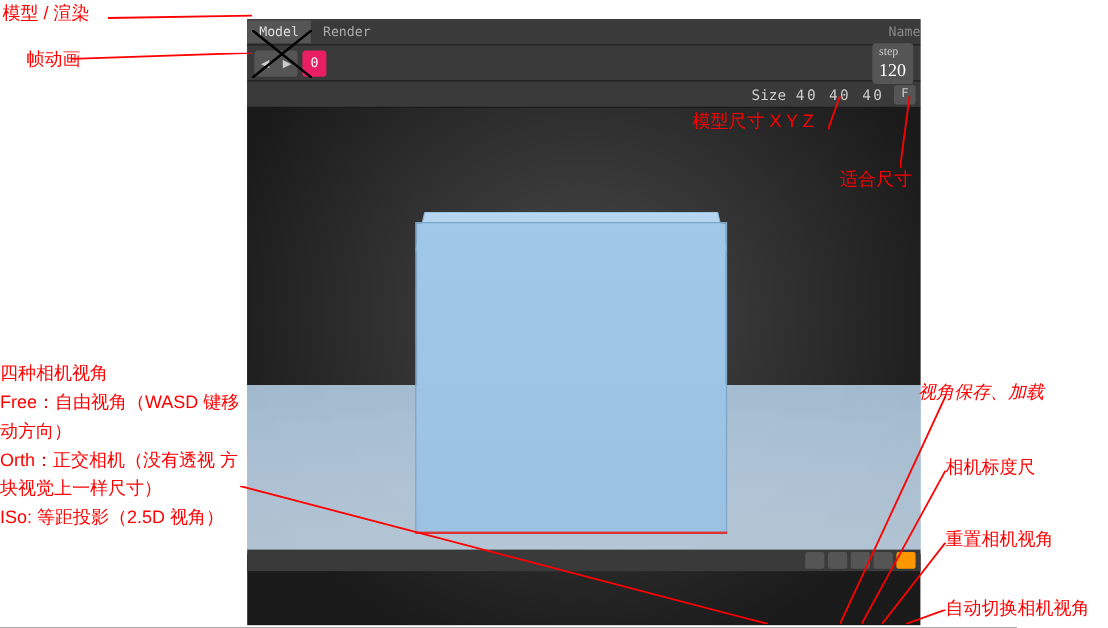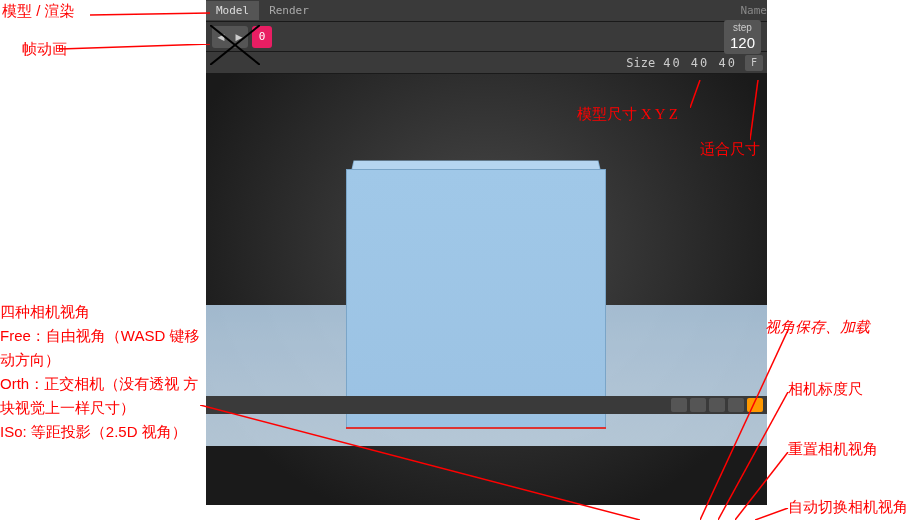--- a/index.html
+++ b/index.html
@@ -8,23 +8,23 @@
   height: 523px;
   background: #fff;
   font-family: Arial, sans-serif;
   font-size: 12px;
   position: relative;
   overflow: hidden;
 }
 .app-window {
   position: absolute;
   left: 206px;
-  top: 0;
+  top: 16px;
   width: 561px;
-  height: 414px;
+  height: 460px;
   background: #2a2a2a;
 }
 .tab-bar {
   display: flex;
   align-items: center;
   height: 22px;
   background: #3a3a3a;
   border-bottom: 1px solid #1a1a1a;
 }
 .tab {
@@ -79,22 +79,22 @@
   justify-content: center;
   border-radius: 3px;
   font-size: 11px;
   font-family: monospace;
 }
 .frame-spacer { flex: 1; }
 .step-box {
   background: #555;
   border-radius: 3px;
   padding: 2px 6px;
-  text-align: center;
-  font-family: Liberation Sans, sans-serif;
+  text-align: left;
+  font-family: Liberation Serif, serif;
   font-size: 10px;
   color: #ccc;
   line-height: 1.2;
 }
 .step-val { font-size: 15px; color: #fff; }
 .size-bar {
   display: flex;
   align-items: center;
   justify-content: flex-end;
   height: 22px;
@@ -266,21 +266,21 @@
 <div class="anno" style="left:22px; top:40px;">帧动画</div>
 <svg class="leader" style="left:60px; top:44px; width:150px; height:10px;">
     <line x1="0" y1="5" x2="150" y2="0"></line>
   </svg>
 
 <svg class="cross-x" style="left:210px; top:25px; width:50px; height:40px;">
   <line x1="0" y1="0" x2="50" y2="40" stroke="#000" stroke-width="2"></line>
   <line x1="50" y1="0" x2="0" y2="40" stroke="#000" stroke-width="2"></line>
 </svg>
 
-<div class="anno" style="left:577px; top:105px;font-family:Liberation Serif, serif;">模型尺寸 X Y  Z</div>
+<div class="anno" style="left:577px; top:92px;">模型尺寸 X Y  Z</div>
 <svg class="leader" style="left:690px; top:80px; width:20px; height:28px;">
     <line x1="10" y1="0" x2="0" y2="28"></line>
   </svg>
 
 <div class="anno" style="left:700px; top:140px;">适合尺寸</div>
 <svg class="leader" style="left:750px; top:80px; width:10px; height:60px;">
     <line x1="8" y1="0" x2="0" y2="60"></line>
   </svg>
 
 <div class="anno anno-multi" style="left:0px; top:300px; width:205px;">

